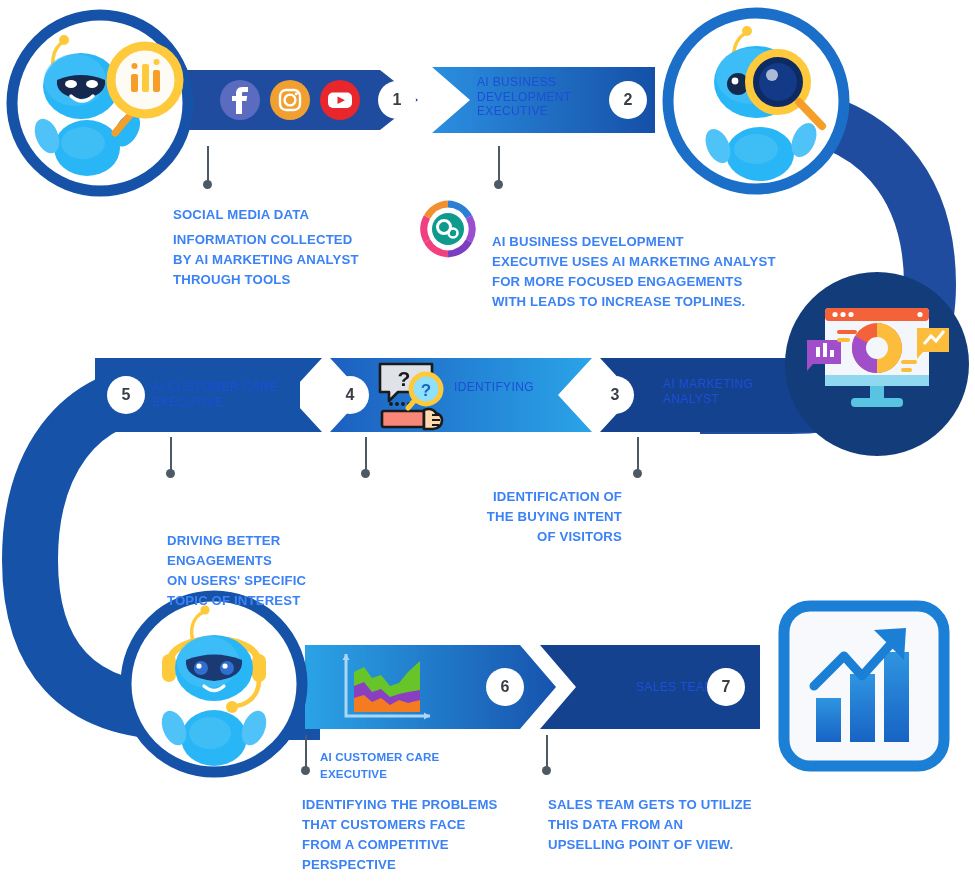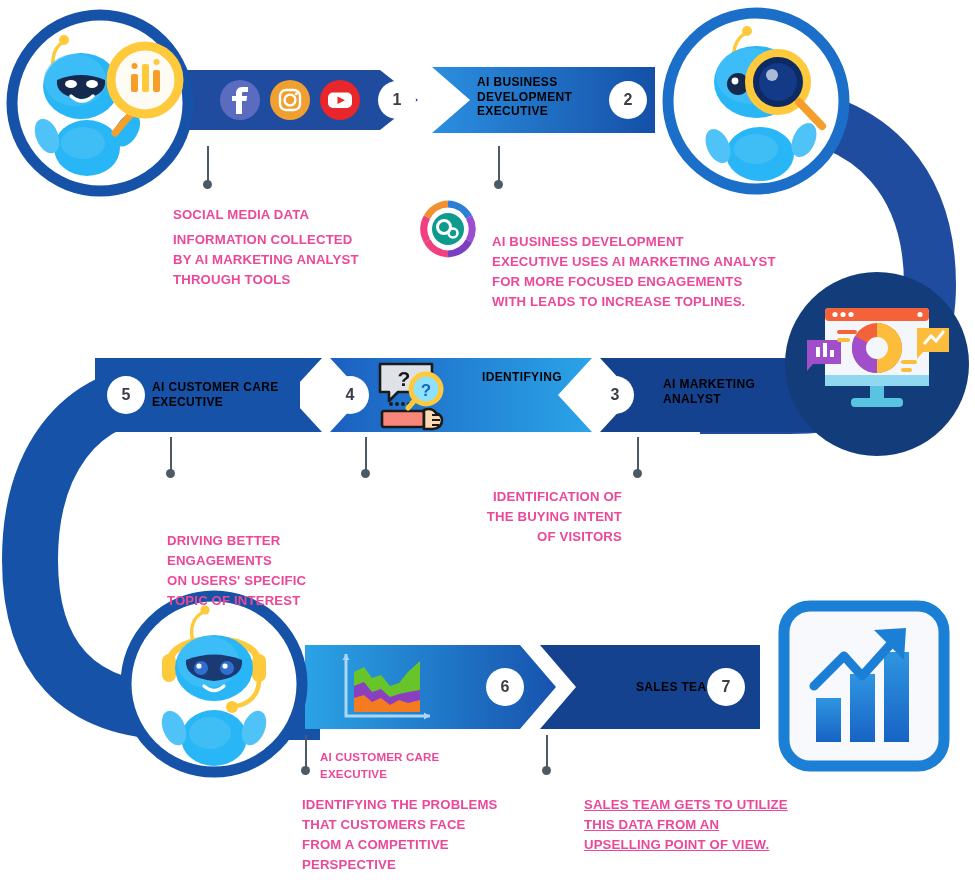--- a/index.html
+++ b/index.html
@@ -6,35 +6,35 @@
   body{
     font-family:"Liberation Sans", sans-serif;
     width:975px;height:892px;position:relative;overflow:hidden;
   }
   #stage{position:absolute;left:0;top:0;width:975px;height:892px;}
   .abs{position:absolute;}
   svg{display:block;}
 
   
   .band-label{
-    position:absolute;color:#000000;font-weight:bold;
+    position:absolute;color:#1d4ed8;font-weight:normal;
     letter-spacing:.35px;line-height:1.22;text-transform:uppercase;
   }
   .band-label.md{font-size:12px;}
 
   
   .numcircle{
     position:absolute;border-radius:50%;background:#ffffff;
     display:flex;align-items:center;justify-content:center;
     color:#3a3f45;font-weight:bold;
   }
 
   
   .caption{
-    position:absolute;color:#ec4899;font-weight:bold;
+    position:absolute;color:#3b82f6;font-weight:bold;
     font-size:13.2px;line-height:1.52;letter-spacing:.15px;
     text-transform:uppercase;white-space:pre-line;
   }
   .caption.small{font-size:11.6px;line-height:1.5;}
 
   
   .leader{position:absolute;width:2px;background:#4c5a66;}
   .leader-dot{position:absolute;width:9px;height:9px;border-radius:50%;background:#4c5a66;}
 </style>
 </head>
@@ -261,21 +261,21 @@
     <path d="M 16 50 L 26 47 L 34 54 L 43 50 L 52 57 L 61 52 L 70 55 L 82 52 L 82 64 L 16 64 Z" fill="#f47b20"></path>
   </svg>
 
   <div class="band-label md" style="left:477px;top:75px;width:110px;white-space:pre-line;">AI BUSINESS
 DEVELOPMENT
 EXECUTIVE</div>
 
   <div class="band-label md" style="left:663px;top:377px;width:120px;white-space:pre-line;">AI MARKETING
 ANALYST</div>
 
-  <div class="band-label md" style="left:454px;top:370px;width:120px;margin-left:28px;">IDENTIFYING</div>
+  <div class="band-label md" style="left:454px;top:380px;width:120px;">IDENTIFYING</div>
 
   <div class="band-label md" style="left:152px;top:380px;width:150px;white-space:pre-line;">AI CUSTOMER CARE
 EXECUTIVE</div>
 
   <div class="band-label md" style="left:590px;top:680px;width:120px;margin-left:46px;">SALES TEAM</div>
 
   <div class="numcircle" style="left:378px;top:81px;width:38px;height:38px;font-size:16px;">1</div>
   <div class="numcircle" style="left:609px;top:81px;width:38px;height:38px;font-size:16px;">2</div>
   <div class="numcircle" style="left:596px;top:376px;width:38px;height:38px;font-size:16px;">3</div>
   <div class="numcircle" style="left:331px;top:376px;width:38px;height:38px;font-size:16px;">4</div>
@@ -324,17 +324,17 @@
 ON USERS' SPECIFIC
 TOPIC OF INTEREST</div>
 
   <div class="caption small" style="left:320px;top:748px;width:230px;">AI CUSTOMER CARE
 EXECUTIVE</div>
   <div class="caption" style="left:302px;top:795px;width:270px;">IDENTIFYING THE PROBLEMS
 THAT CUSTOMERS FACE
 FROM A COMPETITIVE
 PERSPECTIVE</div>
 
-  <div class="caption" style="left:584px;top:795px;width:280px;text-decoration:underline;">SALES TEAM GETS TO UTILIZE
+  <div class="caption" style="left:548px;top:795px;width:280px;">SALES TEAM GETS TO UTILIZE
 THIS DATA FROM AN
 UPSELLING POINT OF VIEW.</div>
 
 </div>
 
 </body></html>

